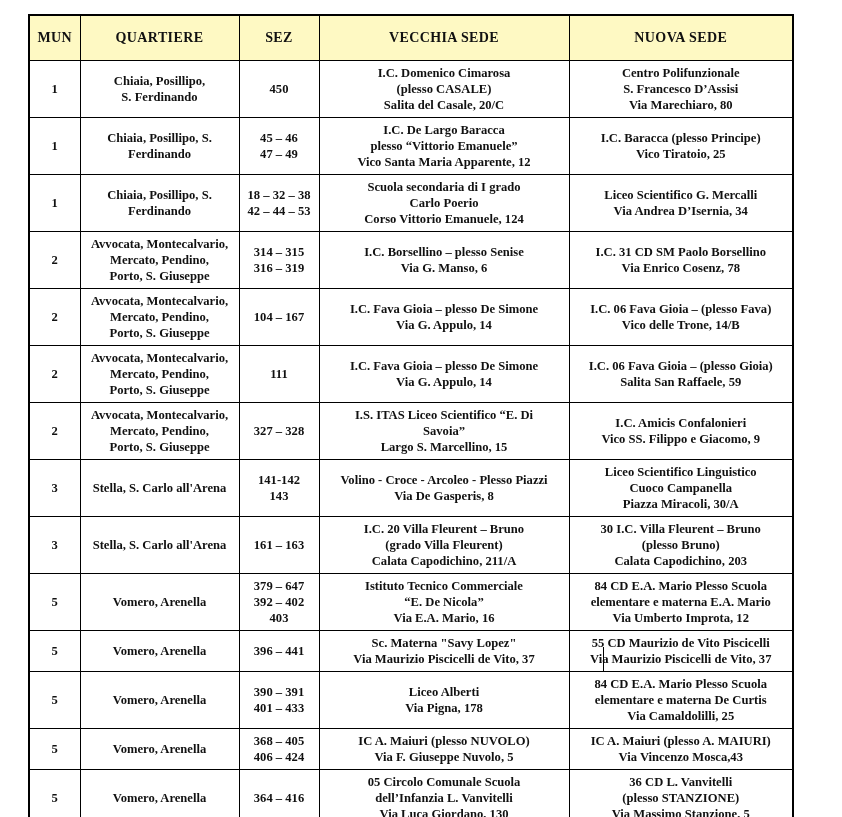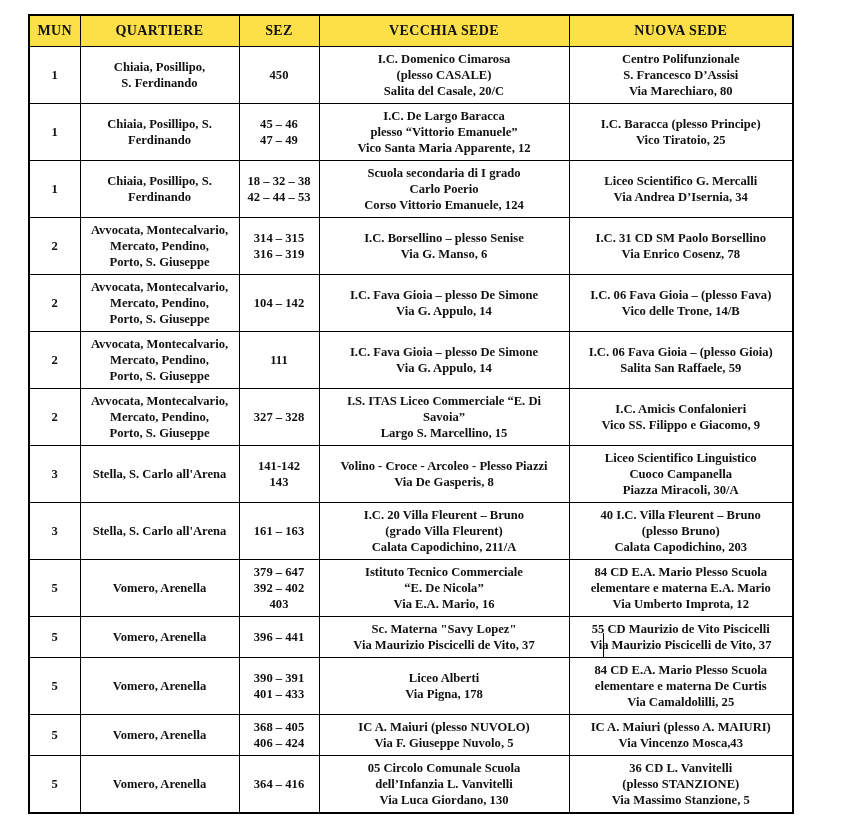--- a/index.html
+++ b/index.html
@@ -29,25 +29,25 @@
   col.c-sez      { width: 80px; }
   col.c-vecchia  { width: 250px; }
   col.c-nuova    { width: 224px; }
   th, td {
     border: 1px solid #000000;
     text-align: center;
     vertical-align: middle;
     overflow: hidden;
   }
   th {
-    background: #fde047;
+    background: #fef9c3;
     font-size: 14px;
     height: 26px;
     letter-spacing: 0.4px;
-    padding: 2px 1px;
+    padding: 9px 1px;
   }
   td {
     font-size: 12.6px;
     line-height: 16px;
     padding: 4px 1px;
     position: relative;
   }
   td div { white-space: nowrap; }
   .stray-line {
     position: absolute;
@@ -170,21 +170,21 @@
       <tr>
         <td>
           <div>2</div>
         </td>
         <td>
           <div>Avvocata, Montecalvario,</div>
           <div>Mercato, Pendino,</div>
           <div>Porto, S. Giuseppe</div>
         </td>
         <td>
-          <div>104 – 142</div>
+          <div>104 – 167</div>
         </td>
         <td>
           <div>I.C. Fava Gioia – plesso De Simone</div>
           <div>Via G. Appulo, 14</div>
         </td>
         <td>
           <div>I.C. 06 Fava Gioia – (plesso Fava)</div>
           <div>Vico delle Trone, 14/B</div>
         </td>
       </tr>
@@ -215,21 +215,21 @@
         </td>
         <td>
           <div>Avvocata, Montecalvario,</div>
           <div>Mercato, Pendino,</div>
           <div>Porto, S. Giuseppe</div>
         </td>
         <td>
           <div>327 – 328</div>
         </td>
         <td>
-          <div>I.S. ITAS Liceo Commerciale “E. Di</div>
+          <div>I.S. ITAS Liceo Scientifico “E. Di</div>
           <div>Savoia”</div>
           <div>Largo S. Marcellino, 15</div>
         </td>
         <td>
           <div>I.C. Amicis Confalonieri</div>
           <div>Vico SS. Filippo e Giacomo, 9</div>
         </td>
       </tr>
       <tr>
         <td>
@@ -261,21 +261,21 @@
         </td>
         <td>
           <div>161 – 163</div>
         </td>
         <td>
           <div>I.C. 20 Villa Fleurent – Bruno</div>
           <div>(grado Villa Fleurent)</div>
           <div>Calata Capodichino, 211/A</div>
         </td>
         <td>
-          <div>40 I.C. Villa Fleurent – Bruno</div>
+          <div>30 I.C. Villa Fleurent – Bruno</div>
           <div>(plesso Bruno)</div>
           <div>Calata Capodichino, 203</div>
         </td>
       </tr>
       <tr>
         <td>
           <div>5</div>
         </td>
         <td>
           <div>Vomero, Arenella</div>

